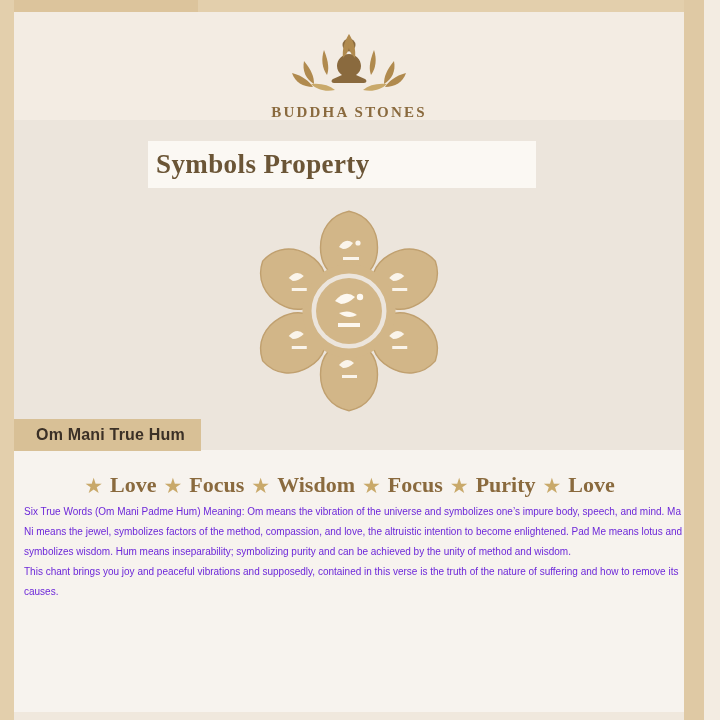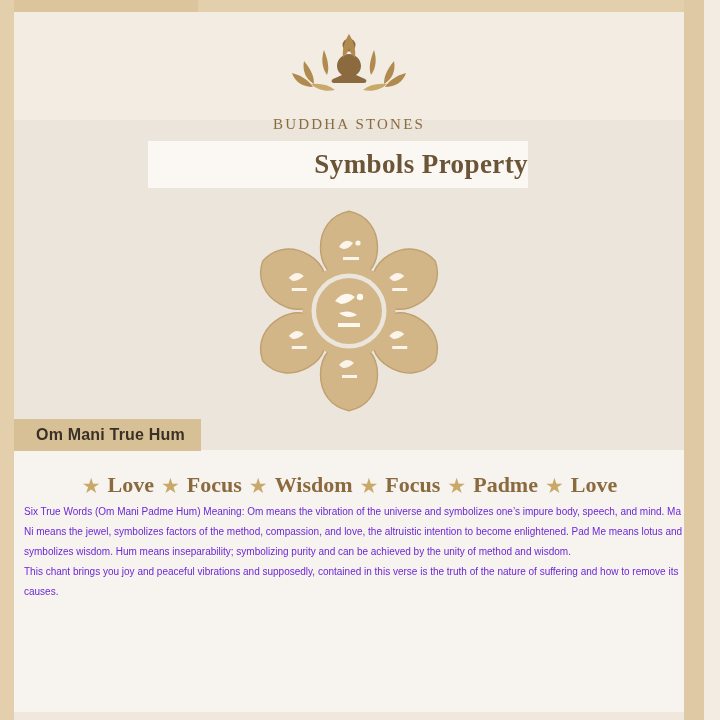--- a/index.html
+++ b/index.html
@@ -100,39 +100,40 @@
     width: 670px;
     text-align: center;
   }
   .logo-mark {
     width: 170px;
     height: 72px;
     margin: 0 auto;
     display: block;
   }
   .brand-name {
-    margin-top: 16px;
+    margin-top: 4px;
     font-family: "Liberation Serif", serif;
     font-size: 15px;
     letter-spacing: 2.2px;
     color: #8a6a3e;
-    font-weight: normal;
+    font-weight: bold;
   }
 
   
   .title-bar {
     position: absolute;
     left: 134px;
     top: 129px;
     width: 380px;
     height: 47px;
     background: #fbf8f3;
     display: flex;
     align-items: center;
-    justify-content: flex-end;
+    justify-content: flex-start;
+    padding-left: 8px;
   }
   .title-text {
     font-family: "Liberation Serif", serif;
     font-weight: bold;
     font-size: 27px;
     color: #6b5536;
     letter-spacing: 0.4px;
   }
 
   
@@ -339,21 +340,21 @@
     <div class="keywords">
       <span class="kw-star">★</span>
       <span class="kw-word">Love</span>
       <span class="kw-star">★</span>
       <span class="kw-word">Focus</span>
       <span class="kw-star">★</span>
       <span class="kw-word">Wisdom</span>
       <span class="kw-star">★</span>
       <span class="kw-word">Focus</span>
       <span class="kw-star">★</span>
-      <span class="kw-word">Padme</span>
+      <span class="kw-word">Purity</span>
       <span class="kw-star">★</span>
       <span class="kw-word">Love</span>
     </div>
 
     <div class="body-text">
       <p>Six True Words (Om Mani Padme Hum) Meaning: Om means the vibration of the universe and symbolizes one’s impure body, speech, and mind. Ma Ni means the jewel, symbolizes factors of the method, compassion, and love, the altruistic intention to become enlightened. Pad Me means lotus and symbolizes wisdom. Hum means inseparability; symbolizing purity and can be achieved by the unity of method and wisdom.</p>
       <p>This chant brings you joy and peaceful vibrations and supposedly, contained in this verse is the truth of the nature of suffering and how to remove its causes.</p>
     </div>
   </div>
 </div>

